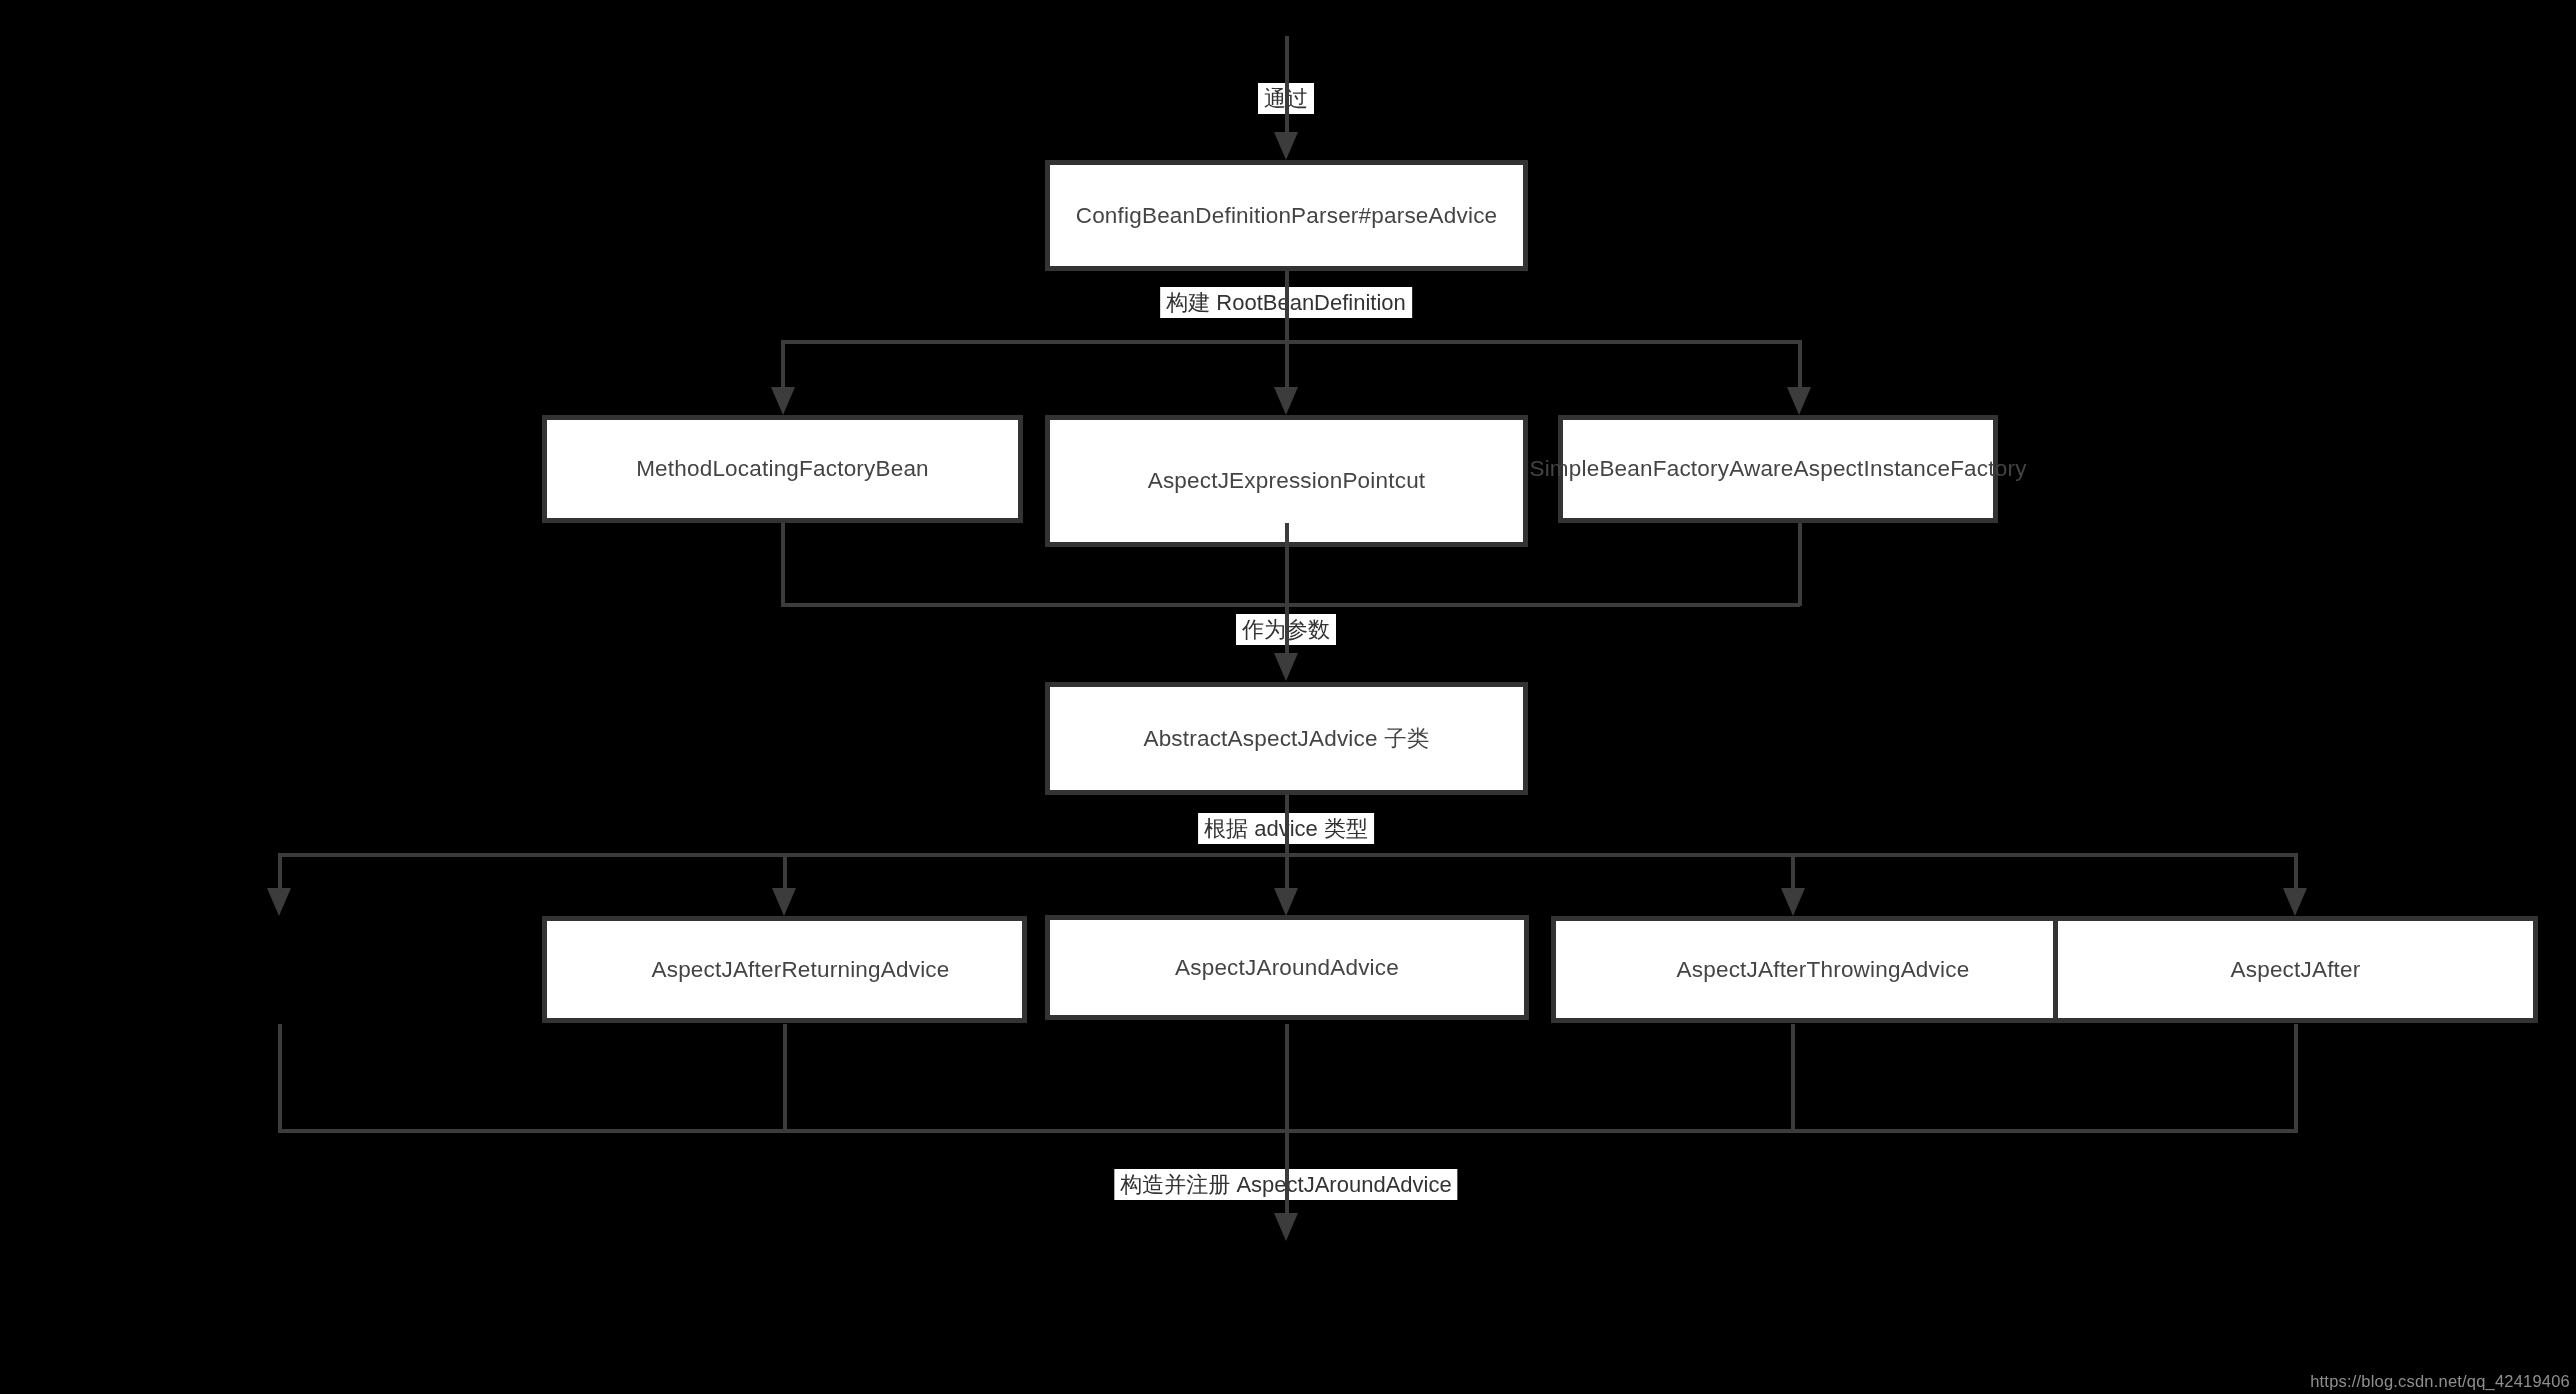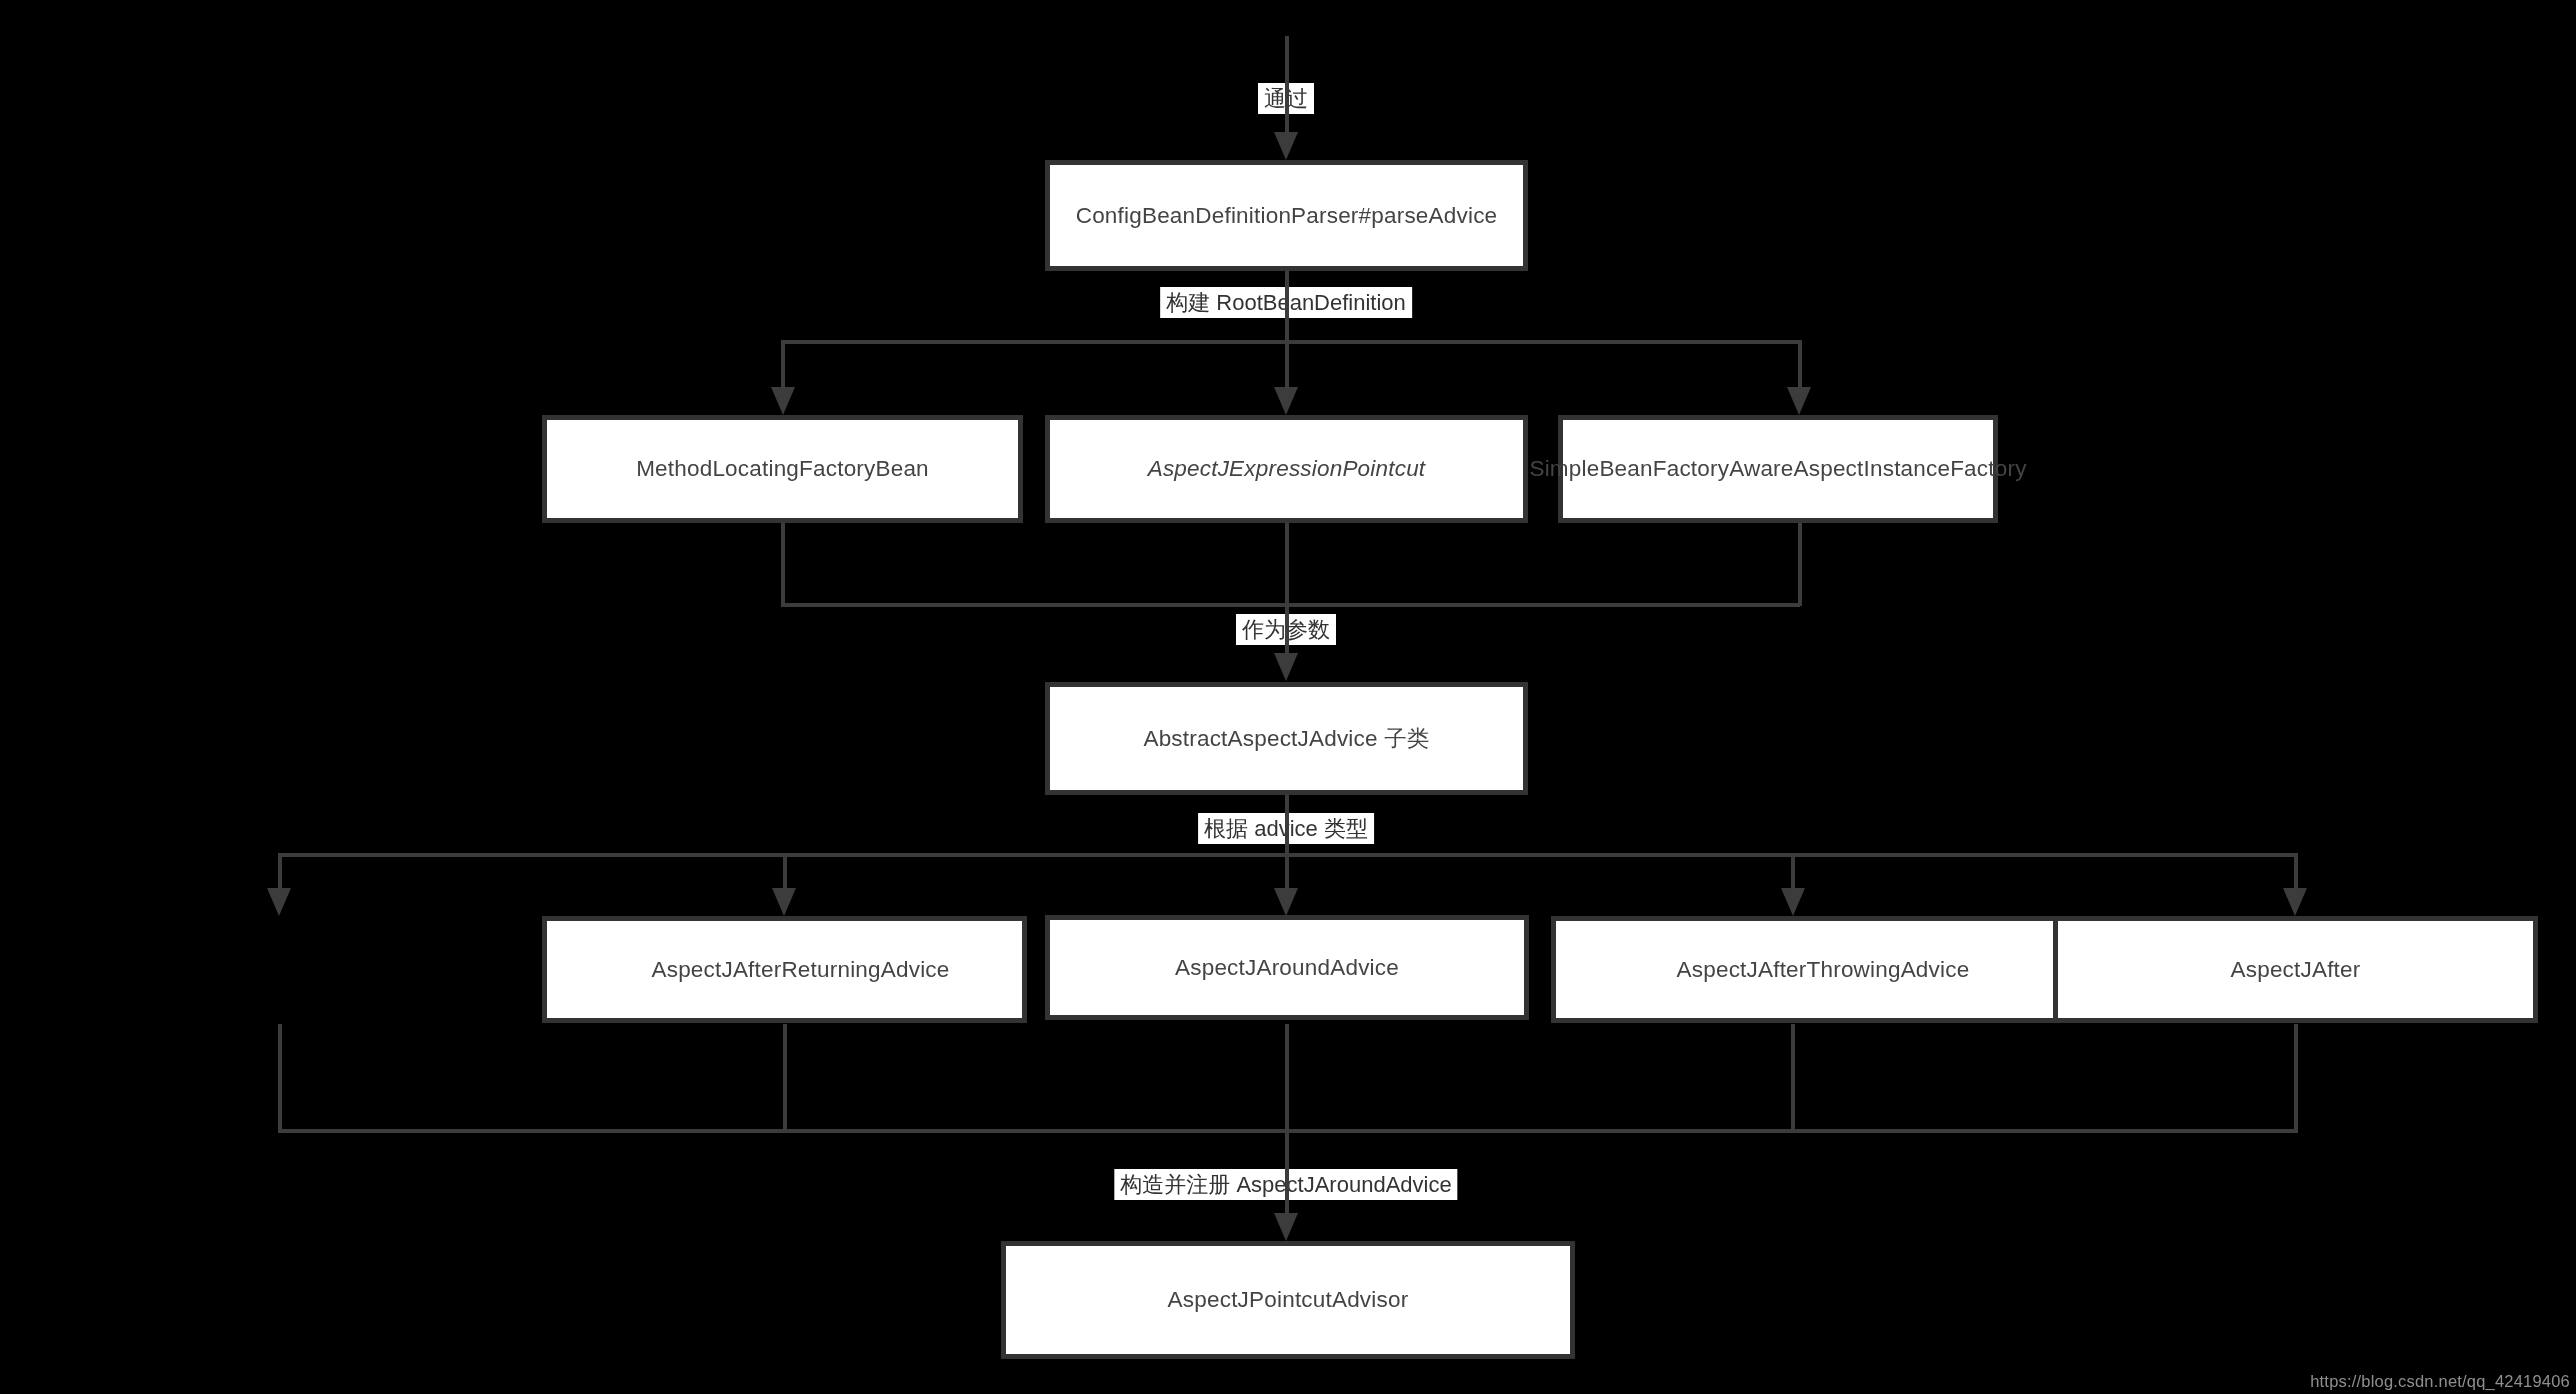--- a/index.html
+++ b/index.html
@@ -95,28 +95,27 @@
 
   <div class="chip" style="left:1286px;top:83px;">通过</div>
   <div class="chip" style="left:1286px;top:287px;">构建 RootBeanDefinition</div>
   <div class="chip" style="left:1286px;top:614px;">作为参数</div>
   <div class="chip" style="left:1286px;top:813px;">根据 advice 类型</div>
   <div class="chip" style="left:1286px;top:1169px;">构造并注册 AspectJAroundAdvice</div>
 
   <div class="node" style="left:1045px;top:160px;width:483px;height:111px;">ConfigBeanDefinitionParser#parseAdvice</div>
 
   <div class="node" style="left:542px;top:415px;width:481px;height:108px;">MethodLocatingFactoryBean</div>
-  <div class="node" style="left:1045px;top:415px;width:483px;height:108px;font-style:italic;">AspectJExpressionPointcut</div>
+  <div class="node" style="left:1045px;top:415px;width:483px;height:132px;">AspectJExpressionPointcut</div>
   <div class="node" style="left:1558px;top:415px;width:440px;height:108px;">SimpleBeanFactoryAwareAspectInstanceFactory</div>
 
   <div class="node" style="left:1045px;top:682px;width:483px;height:113px;text-align:center;">AbstractAspectJAdvice 子类</div>
 
   <div class="node" style="left:542px;top:916px;width:485px;height:107px;padding-left:32px;">AspectJAfterReturningAdvice</div>
   <div class="node" style="left:1045px;top:915px;width:484px;height:105px;">AspectJAroundAdvice</div>
   <div class="node" style="left:1551px;top:916px;width:544px;height:107px;">AspectJAfterThrowingAdvice</div>
   <div class="node" style="left:2053px;top:916px;width:485px;height:107px;">AspectJAfter</div>
 
-  <div class="node" style="left:1001px;top:1241px;width:574px;height:118px;">AspectJPointcutAdvisor</div>
 
   <div class="watermark">https://blog.csdn.net/qq_42419406</div>
 
 </div>
 
 
 </body></html>

